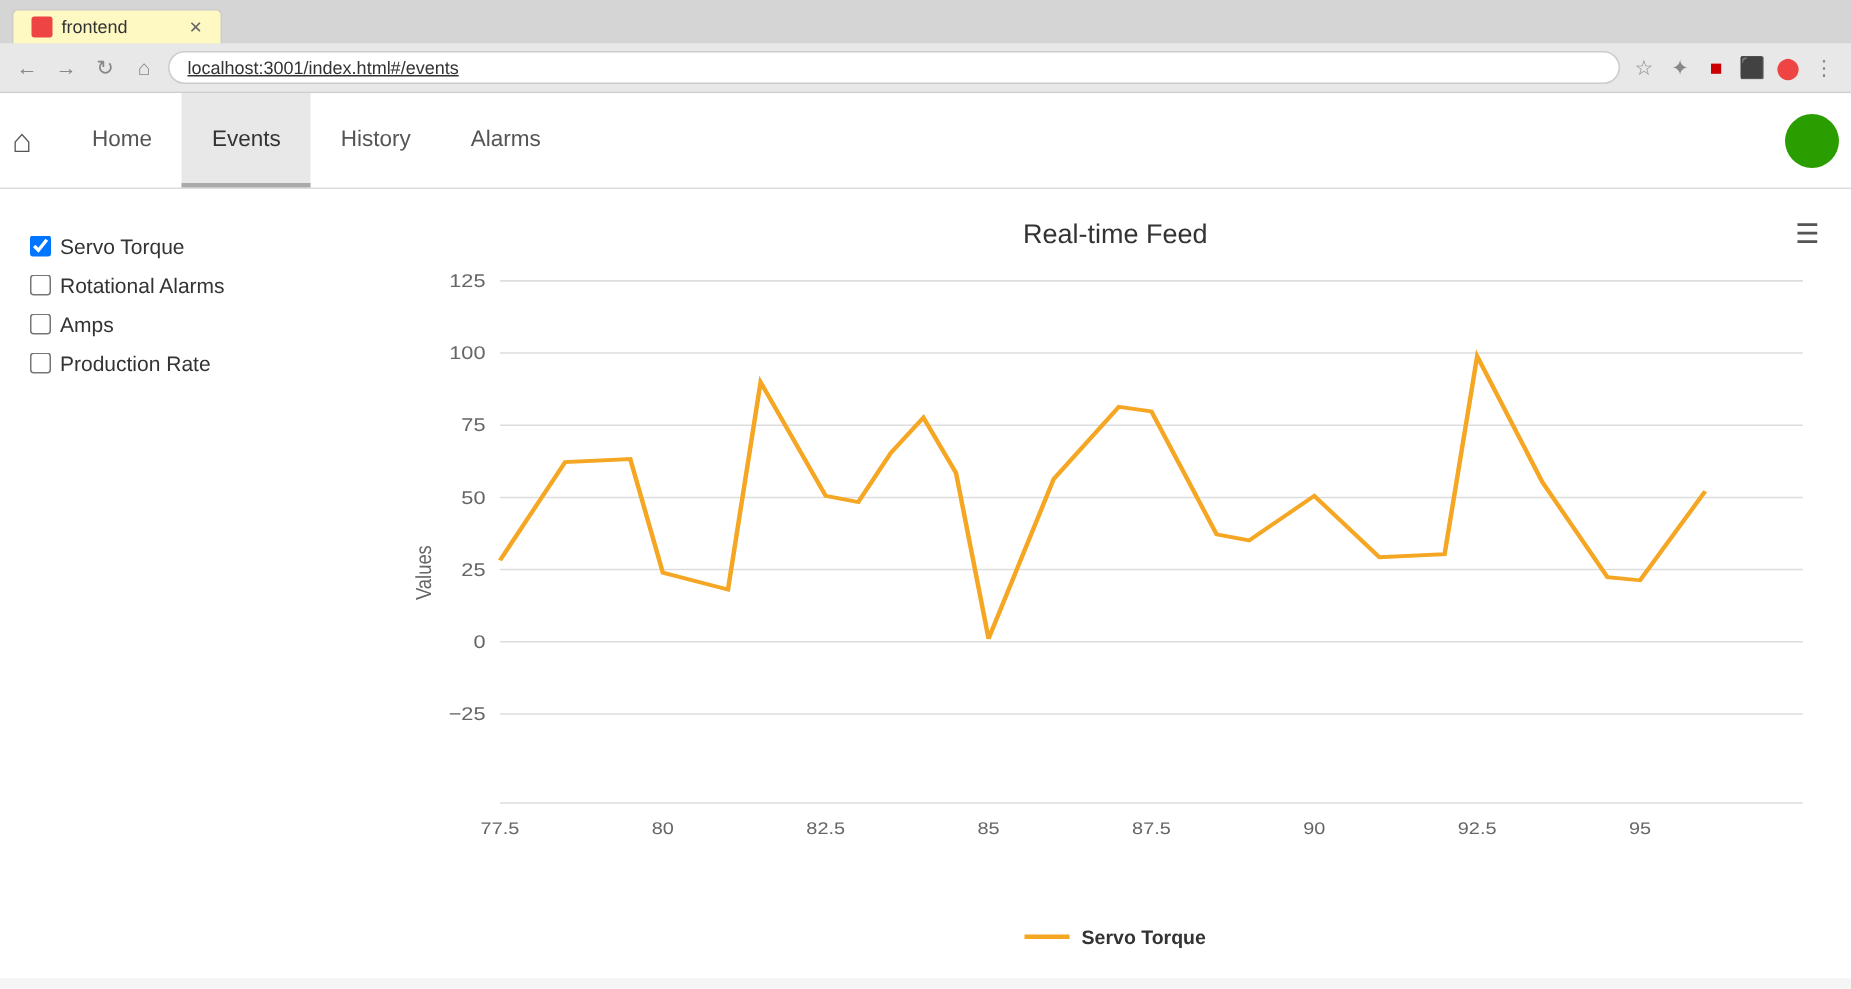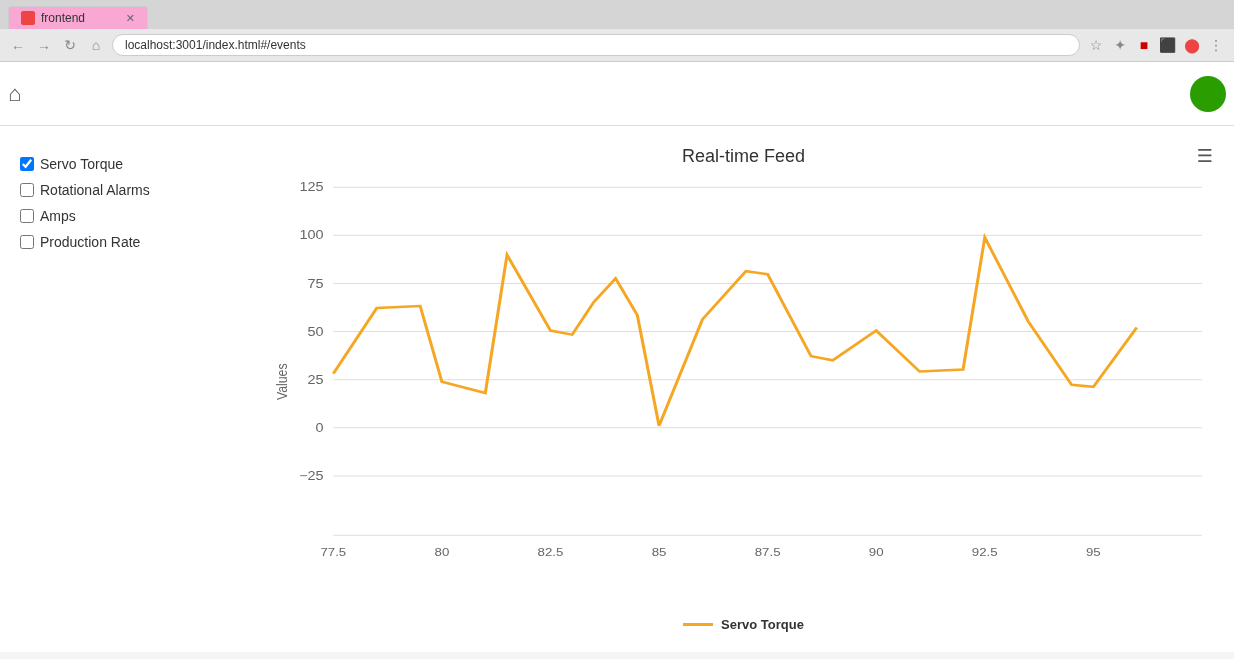--- a/index.html
+++ b/index.html
@@ -12,21 +12,21 @@
     }
     .tab-bar {
       display: flex;
       align-items: center;
       padding: 6px 8px 0;
       background: #d5d5d5;
     }
     .tab {
       display: flex;
       align-items: center;
-      background: #f9a8d4;
+      background: #fef9c3;
       border: 1px solid #ccc;
       border-bottom: none;
       border-radius: 4px 4px 0 0;
       padding: 4px 12px;
       font-size: 12px;
       color: #333;
       min-width: 140px;
       gap: 6px;
     }
     .tab .favicon {
@@ -60,20 +60,21 @@
       border-radius: 50%;
     }
     .url-field {
       flex: 1;
       background: white;
       border: 1px solid #ccc;
       border-radius: 12px;
       padding: 3px 12px;
       font-size: 12px;
       color: #333;
+      text-decoration: underline;
     }
     .browser-actions {
       display: flex;
       gap: 4px;
       align-items: center;
     }
     .browser-action-btn {
       width: 20px;
       height: 20px;
       display: flex;
@@ -238,20 +239,26 @@
       <div class="browser-action-btn">⋮</div>
     </div>
   </div>
 </div>
 
 <div class="app">
 
   <nav class="navbar">
     <div class="brand">
       <span class="home-icon">⌂</span>
+    </div>
+    <div class="nav-links">
+      <a class="nav-link">Home</a>
+      <a class="nav-link active">Events</a>
+      <a class="nav-link">History</a>
+      <a class="nav-link">Alarms</a>
     </div>
     <div class="status-dot"></div>
   </nav>
 
   <div class="main-content">
 
     <div class="sidebar">
       <label class="checkbox-item">
         <input type="checkbox" checked="" style="">
         <span>Servo Torque</span>

